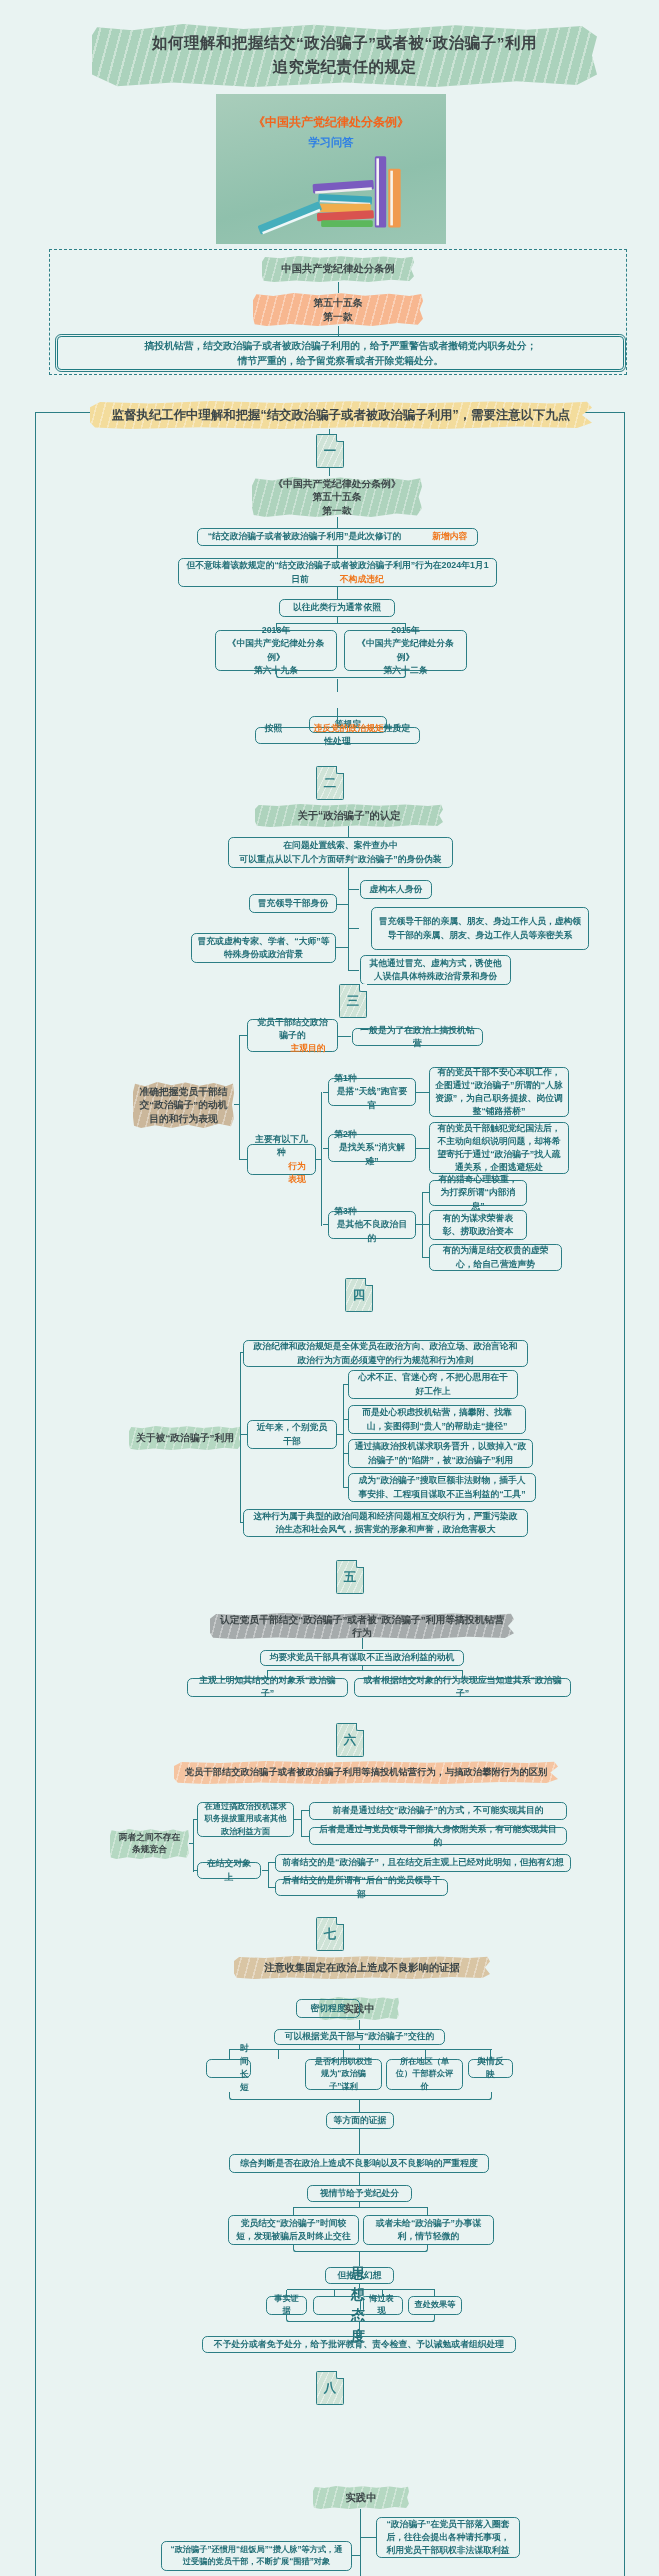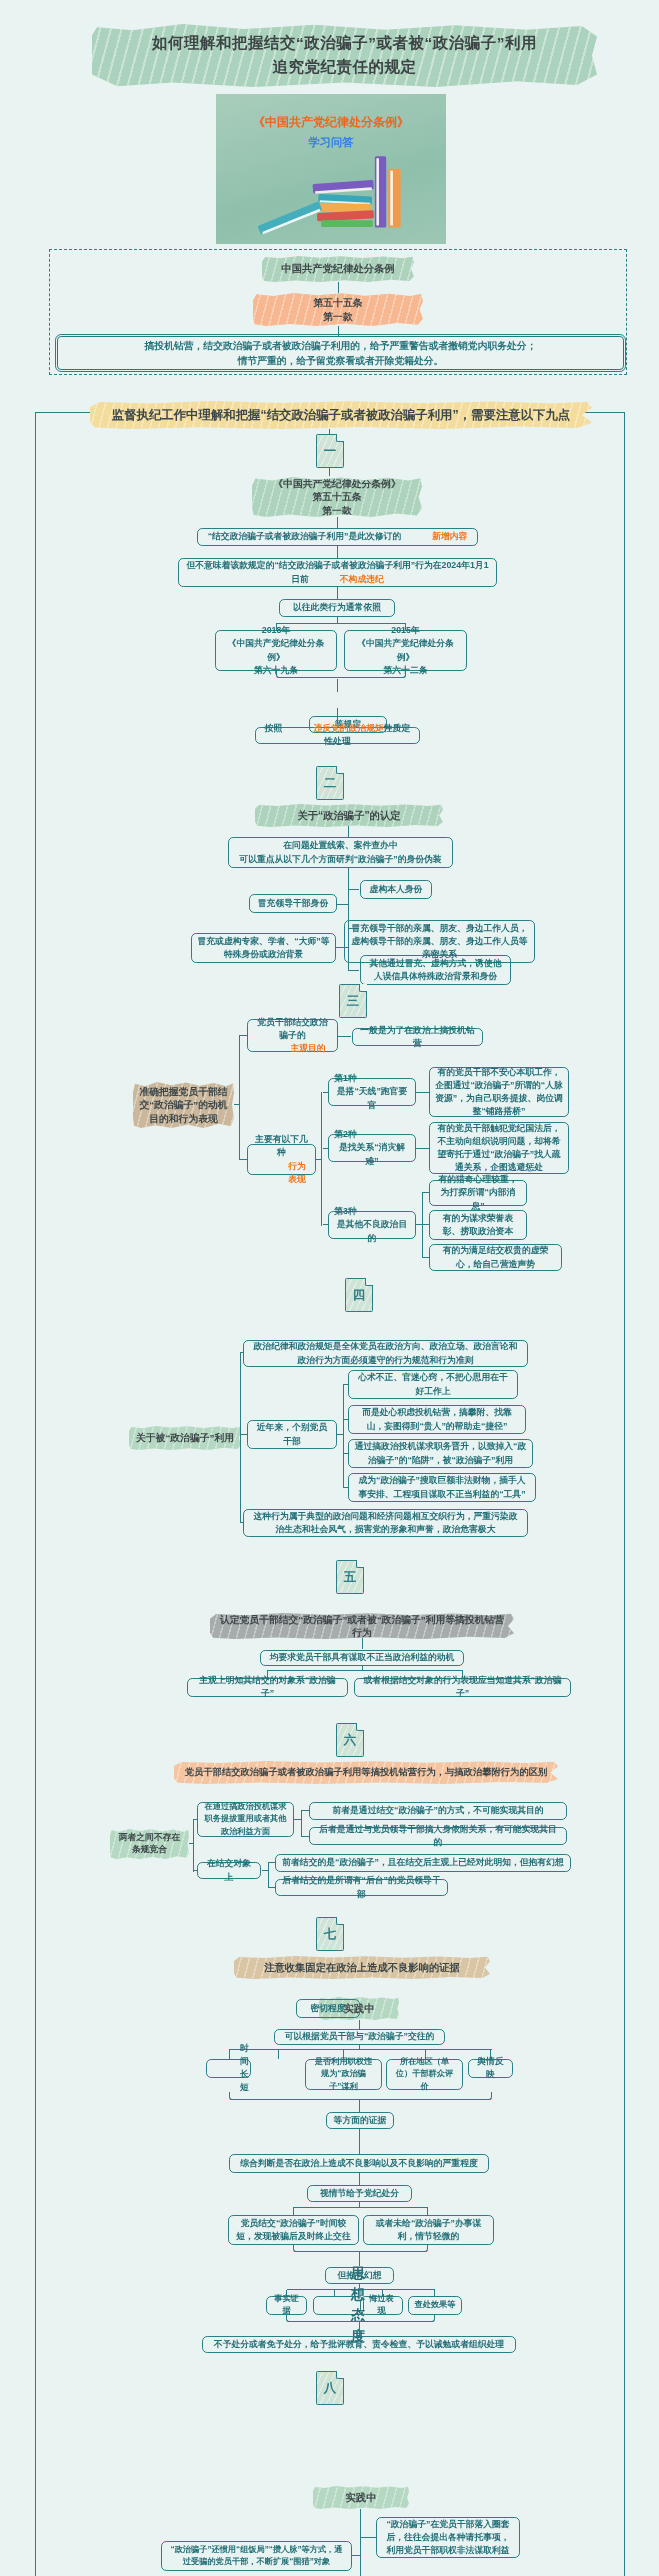--- a/index.html
+++ b/index.html
@@ -156,21 +156,21 @@
   <i class="ln" style="left:348px;top:868px;width:1px;height:103px;"></i>
   <i class="ln" style="left:348px;top:889px;width:11.3px;height:1px;"></i>
   <div class="bx" style="left:360px;top:880px;width:72px;height:19px;">
       <span>虚构本人身份</span>
     </div>
   <i class="ln" style="left:336px;top:904px;width:13px;height:1px;"></i>
   <div class="bx" style="left:249px;top:894px;width:88px;height:19px;">
       <span>冒充领导干部身份</span>
     </div>
   <i class="ln" style="left:348px;top:928px;width:11.3px;height:1px;"></i>
-  <div class="bx" style="left:344px;top:907px;width:191px;height:43px;margin-top:13px;">
+  <div class="bx" style="left:371px;top:907px;width:218px;height:43px;">
       <span>冒充领导干部的亲属、朋友、身边工作人员，虚构领导干部的亲属、朋友、身边工作人员等亲密关系</span>
     </div>
   <i class="ln" style="left:336px;top:947px;width:13px;height:1px;"></i>
   <div class="bx" style="left:191px;top:933px;width:145px;height:30px;">
       <span>冒充或虚构专家、学者、“大师”等特殊身份或政治背景</span>
     </div>
   <i class="ln" style="left:348px;top:970px;width:11.3px;height:1px;"></i>
   <div class="bx" style="left:360px;top:955px;width:151px;height:30px;">
       <span>其他通过冒充、虚构方式，诱使他人误信具体特殊政治背景和身份</span>
     </div>

